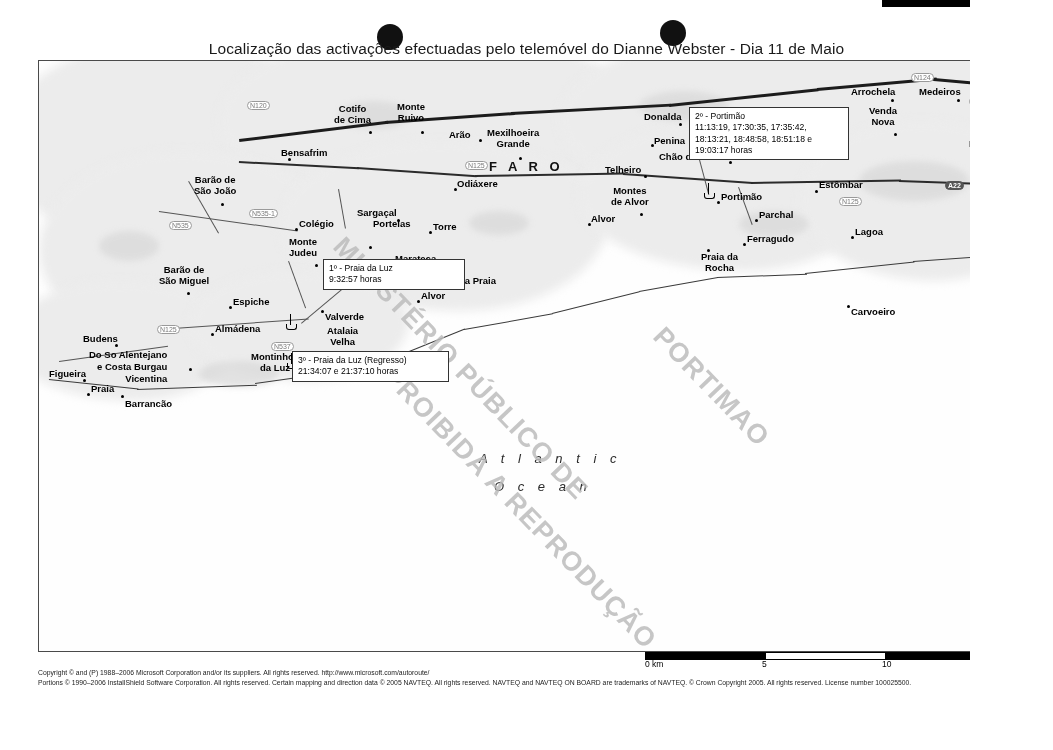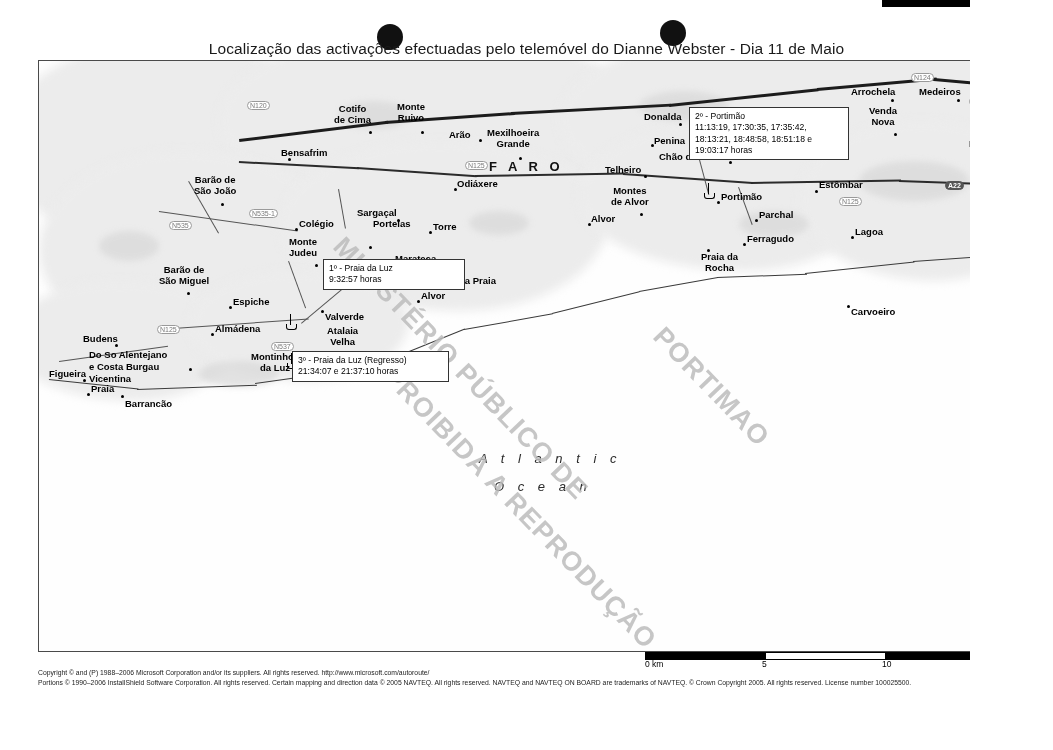--- a/index.html
+++ b/index.html
@@ -197,21 +197,21 @@
     <div class="dot" style="left:190px;top:245px;"></div>
     <div class="place b" style="left:176px;top:262px;">Almádena</div>
     <div class="dot" style="left:172px;top:272px;"></div>
     <div class="place b" style="left:286px;top:250px;">Valverde</div>
     <div class="dot" style="left:282px;top:249px;"></div>
     <div class="place b" style="left:288px;top:264px;text-align:center;">Atalaia<br>Velha</div>
     <div class="place b" style="left:294px;top:288px;">Porto de Mós</div>
     <div class="dot" style="left:358px;top:292px;"></div>
     <div class="place b" style="left:44px;top:272px;">Budens</div>
     <div class="dot" style="left:76px;top:283px;"></div>
-    <div class="place b" style="left:50px;top:288px;text-align:left;line-height:1.25;">Do So Alentejano<br>e Costa Burgau<br>Vicentina</div>
+    <div class="place b" style="left:50px;top:288px;text-align:right;line-height:1.25;">Do So Alentejano<br>e Costa Burgau<br>Vicentina</div>
     <div class="dot" style="left:150px;top:307px;"></div>
     <div class="place b" style="left:10px;top:307px;">Figueira</div>
     <div class="dot" style="left:44px;top:318px;"></div>
     <div class="place b" style="left:212px;top:290px;text-align:center;">Montinhos<br>da Luz</div>
     <div class="place b" style="left:52px;top:322px;">Praia</div>
     <div class="dot" style="left:48px;top:332px;"></div>
     <div class="place b" style="left:86px;top:337px;">Barrancão</div>
     <div class="dot" style="left:82px;top:334px;"></div>
     <div class="place b" style="left:812px;top:245px;">Carvoeiro</div>
     <div class="dot" style="left:808px;top:244px;"></div>

